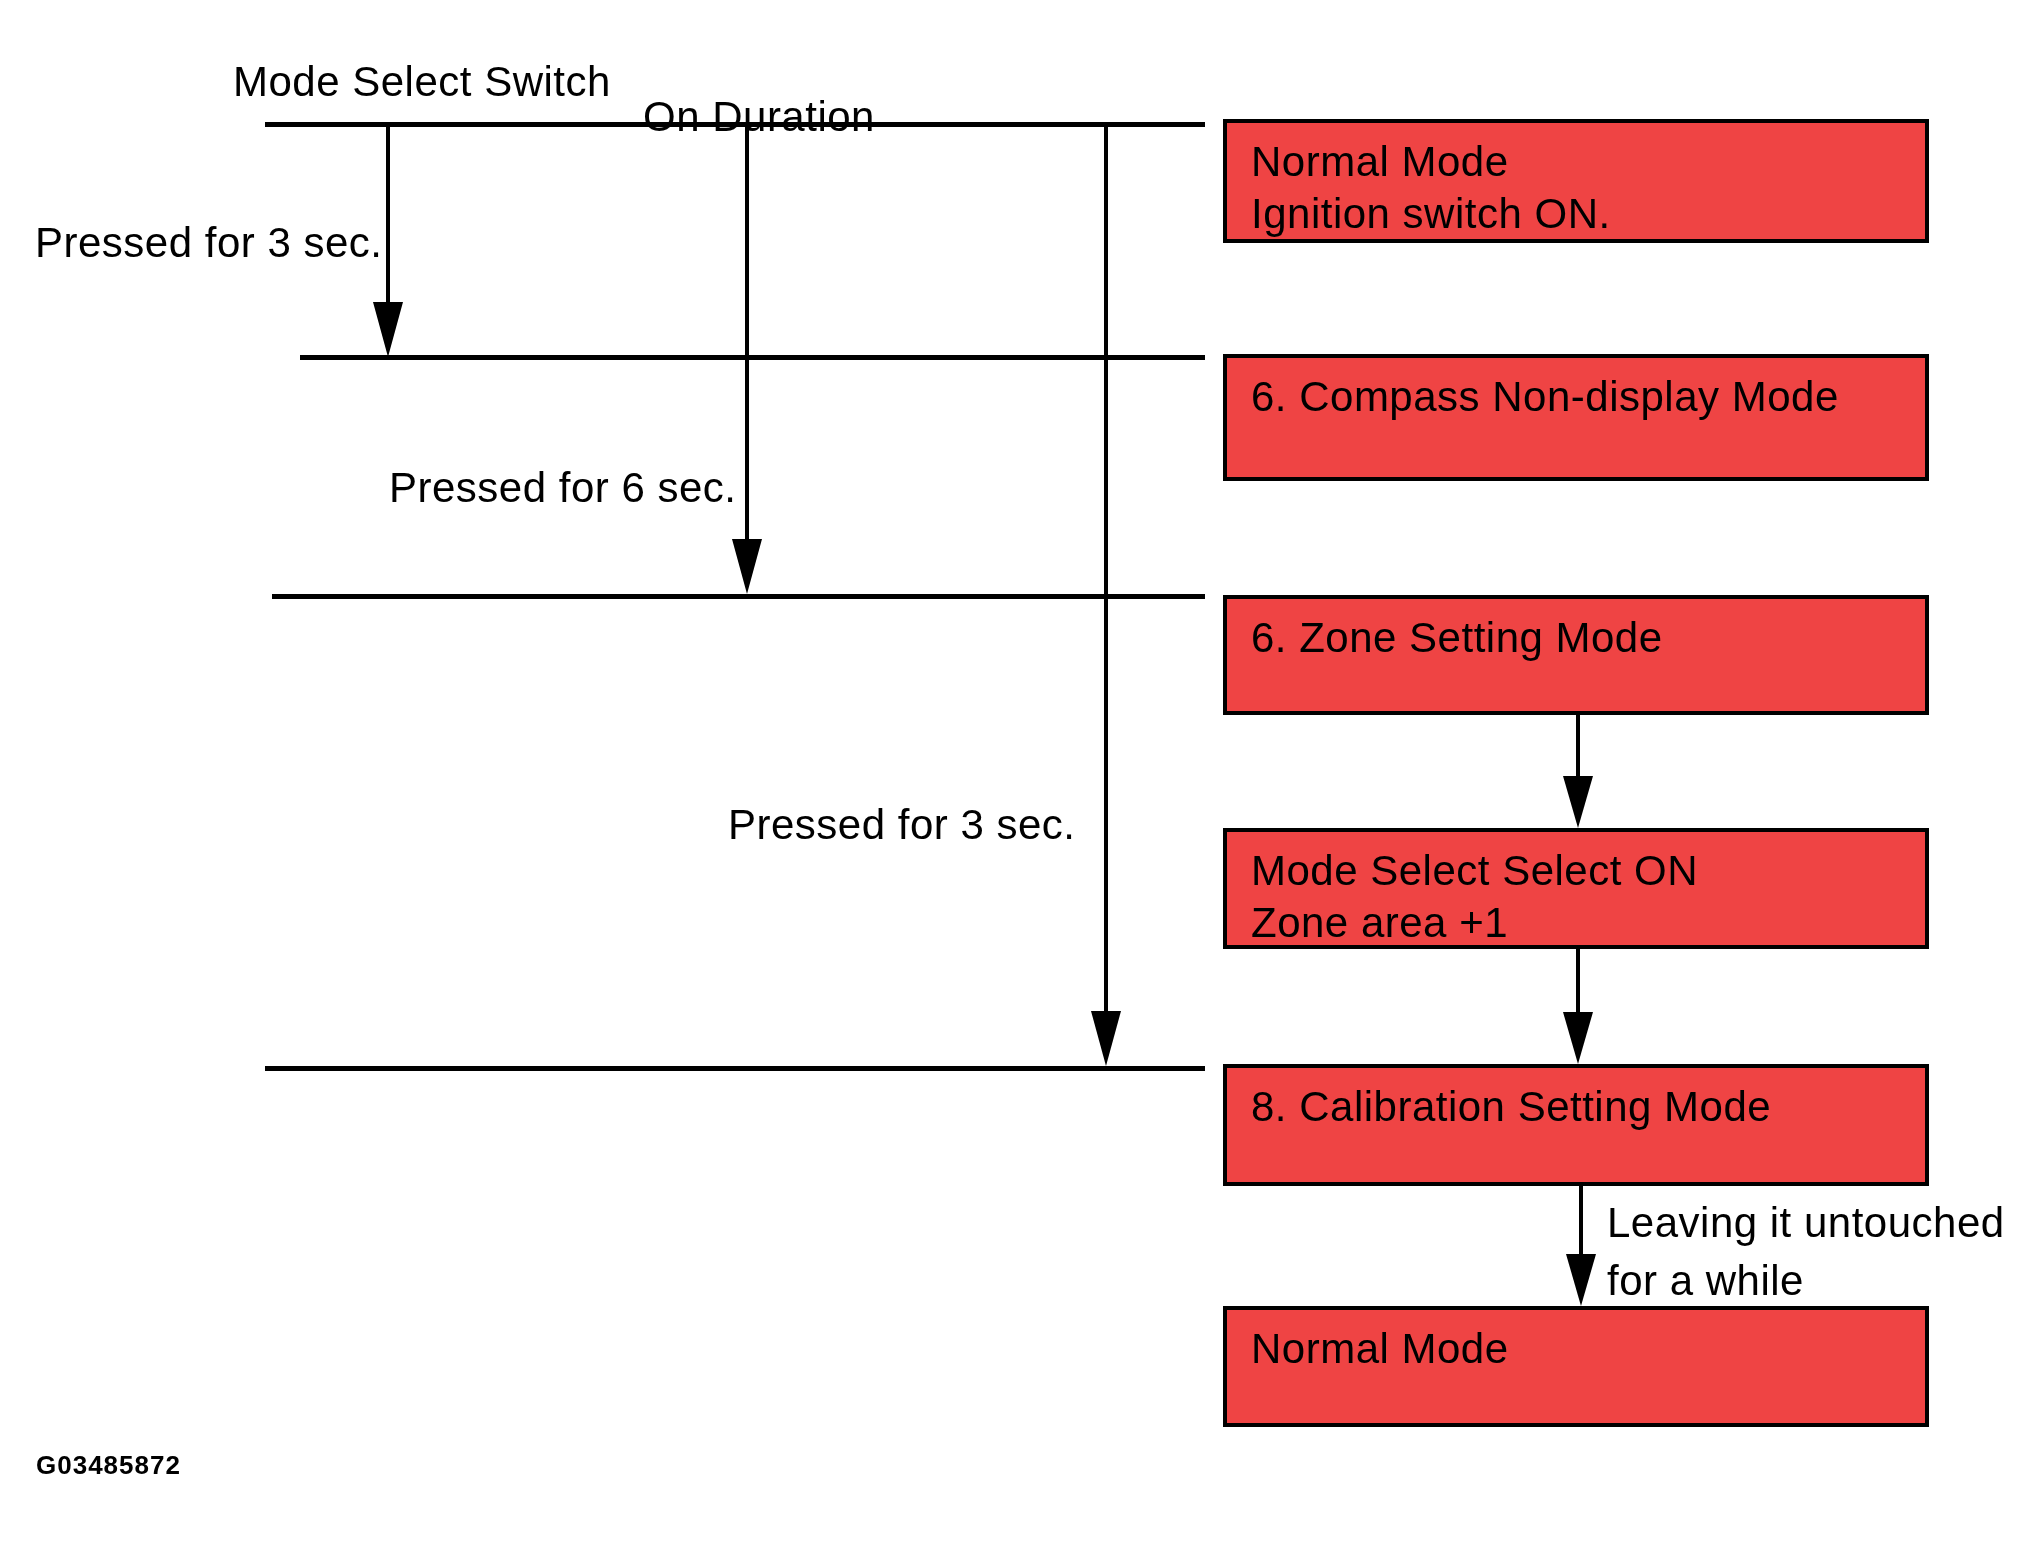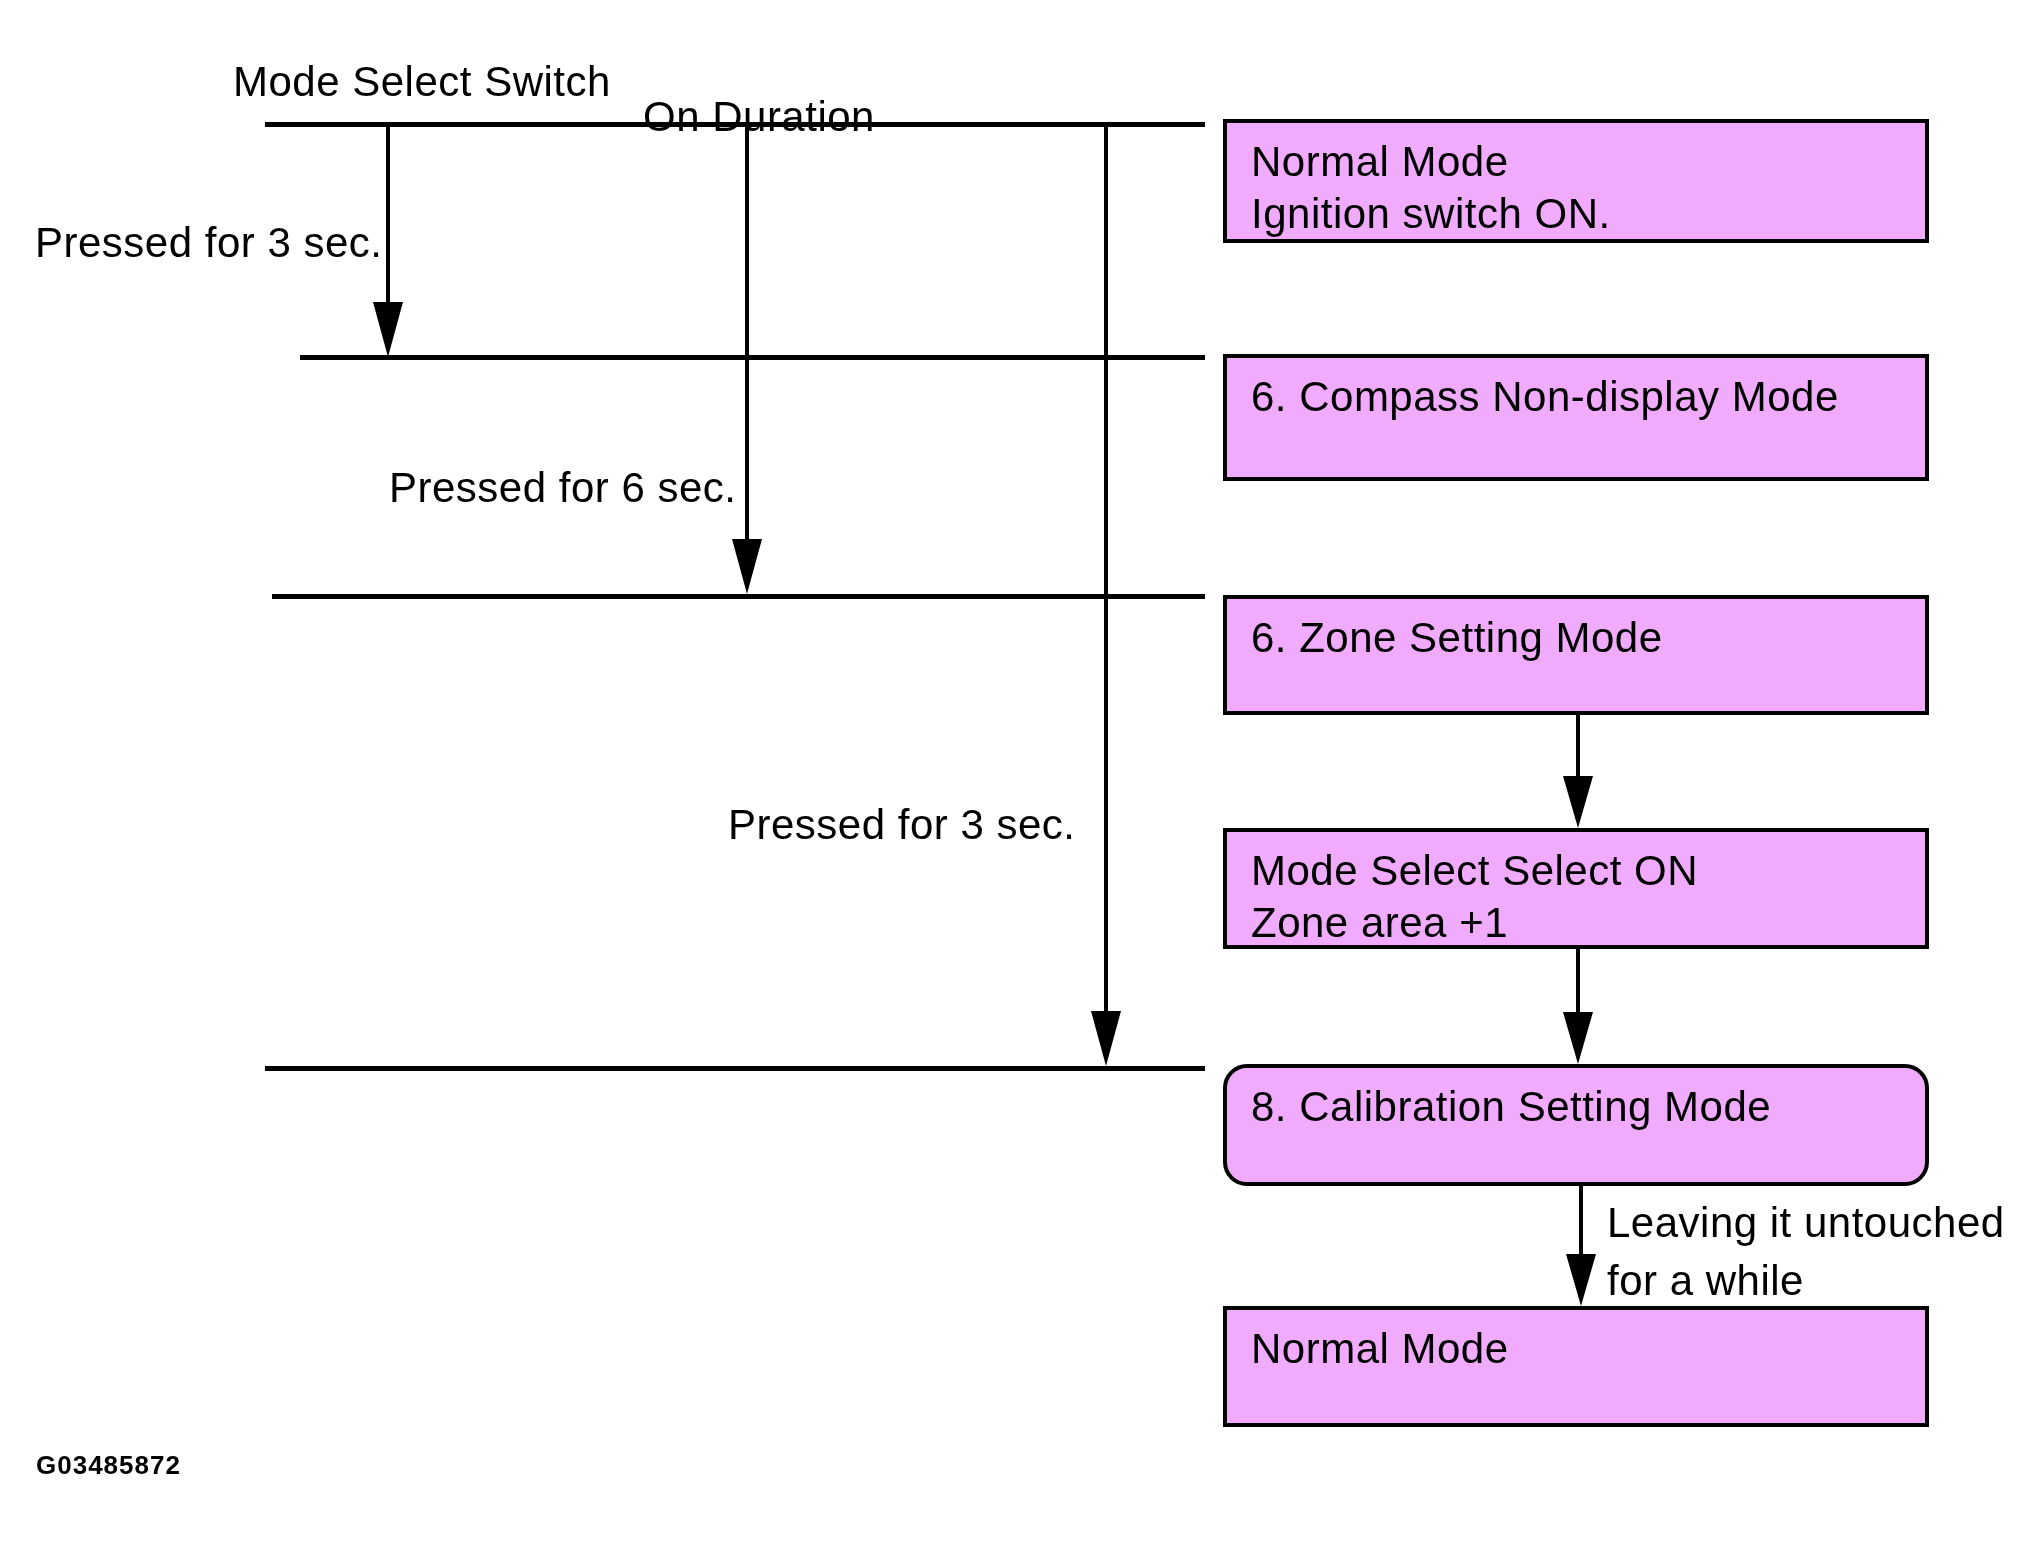--- a/index.html
+++ b/index.html
@@ -38,21 +38,21 @@
     border-right: 15px solid transparent;
     border-top: 55px solid #000;
   }
   .ahead.short { border-top-width: 52px; }
   .fbox {
     position: absolute;
     left: 1223px;
     width: 706px;
     border: 4px solid #000;
     box-sizing: border-box;
-    background: #f0abfc;
+    background: #ef4444;
     padding: 13px 0 0 24px;
   }
   .fbox .bline {
     display: block;
     font-size: 42px;
     line-height: 52px;
     white-space: nowrap;
     letter-spacing: 0.5px;
   }
   .figid {
@@ -100,21 +100,21 @@
 
   <div class="fbox" style="top:595px; height:120px;">
     <span class="bline">6. Zone Setting Mode</span>
   </div>
 
   <div class="fbox" style="top:828px; height:121px;">
     <span class="bline">Mode Select Select ON</span>
     <span class="bline">Zone area +1</span>
   </div>
 
-  <div class="fbox" style="top:1064px; height:122px;border-radius:24px;">
+  <div class="fbox" style="top:1064px; height:122px;">
     <span class="bline">8. Calibration Setting Mode</span>
   </div>
 
   <div class="fbox" style="top:1306px; height:121px;">
     <span class="bline">Normal Mode</span>
   </div>
 
   <div class="vline" style="left:1576px; top:714px; height:64px;"></div>
   <div class="ahead short" style="left:1563px; top:776px;"></div>
 

